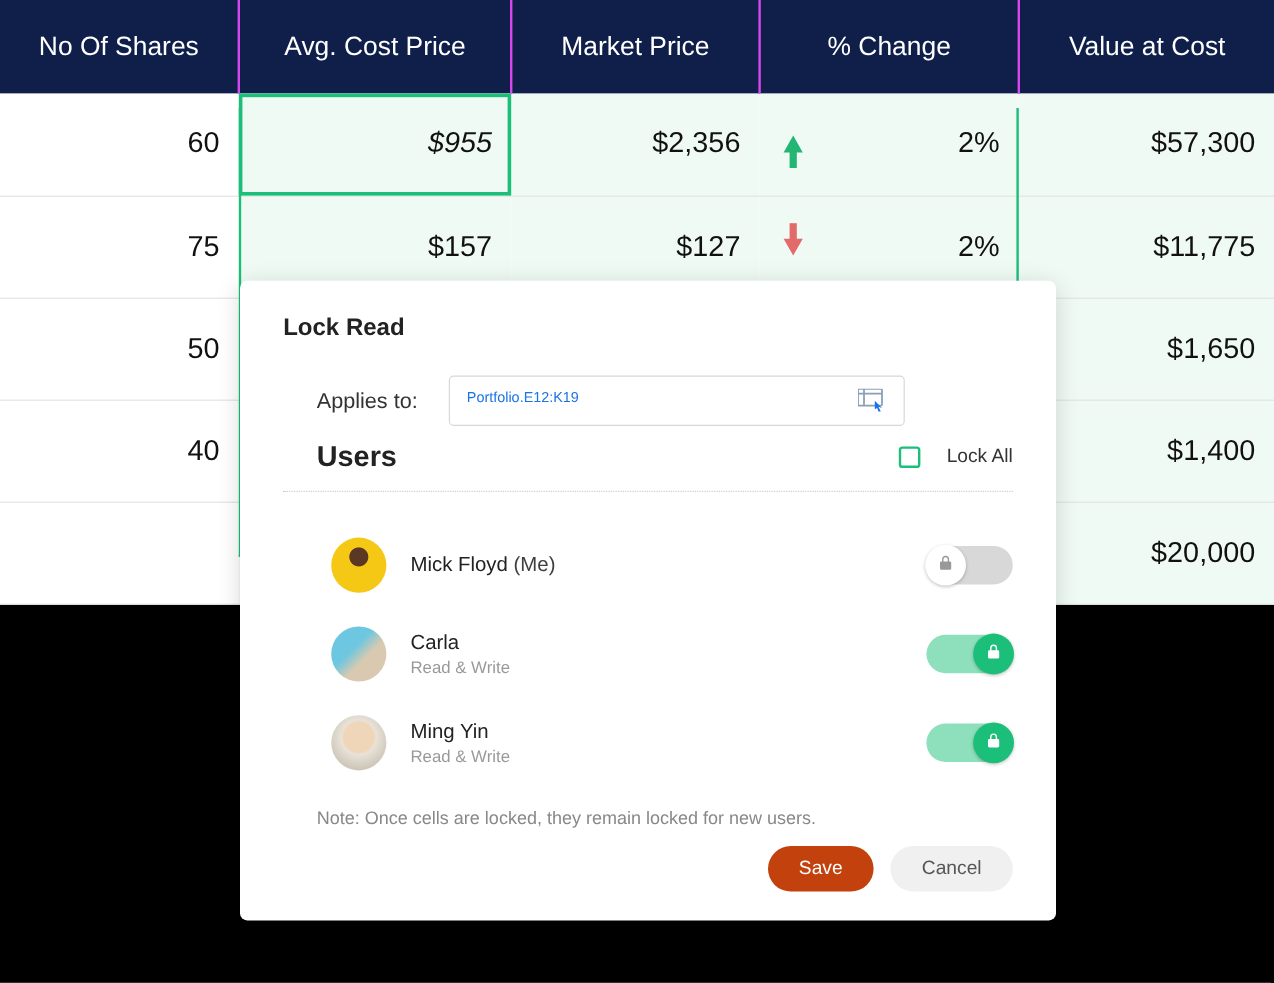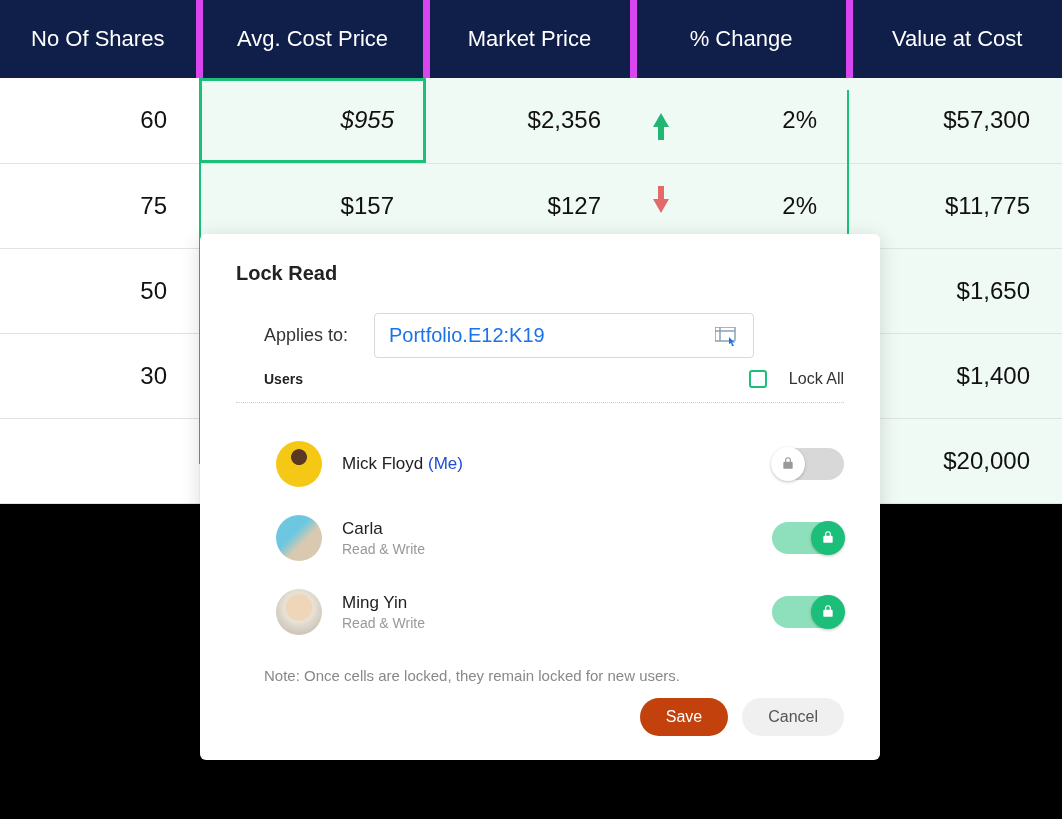--- a/index.html
+++ b/index.html
@@ -23,29 +23,29 @@
   table-layout: fixed;
 }
 
 .th {
   background: #0f1f4a;
   color: #fff;
   font-weight: 400;
   font-size: 22px;
   padding: 26px 10px;
   text-align: center;
-  border-right: 7px solid #d946ef;
+  border-right: 2px solid #d946ef;
 }
 .th:last-child { border-right: none; }
 
 .td {
   background: #f0faf5;
   font-size: 24px;
   color: #111;
-  padding: 24px 32px;
+  padding: 24px 16px;
   text-align: right;
   border-bottom: 1px solid #e0e4e0;
   height: 85px;
   vertical-align: middle;
 }
 
 .td.shares { background: #fff; }
 
 .td.change {
   padding-left: 20px;
@@ -136,23 +136,23 @@
   color: #333;
   width: 110px;
 }
 
 .field-input {
   flex: 1;
   max-width: 380px;
   border: 1px solid #d8d8d8;
   border-radius: 4px;
   padding: 10px 14px;
-  font-size: 20px;
-  display: flex;
-  align-items: flex-end;
+  font-size: 12px;
+  display: flex;
+  align-items: flex-start;
   justify-content: space-between;
   background: #fff;
 }
 
 .field-value {
   color: #1a73e8;
   font-weight: 500;
 }
 
 .range-icon svg { display: block; }
@@ -161,21 +161,21 @@
   display: flex;
   justify-content: space-between;
   align-items: center;
   margin-bottom: 12px;
   padding-bottom: 14px;
   border-bottom: 1px dotted #ccc;
   padding-left: 28px;
 }
 
 .users-title {
-  font-size: 14px;
+  font-size: 24px;
   font-weight: 700;
   color: #222;
 }
 
 .lockall {
   display: flex;
   align-items: center;
   gap: 22px;
   font-size: 16px;
   color: #333;
@@ -204,21 +204,21 @@
   border-radius: 50%;
   margin-right: 20px;
   flex-shrink: 0;
 }
 .avatar.a1 { background: radial-gradient(circle at 50% 35%, #5a3824 20%, #f5c816 22%, #f5c816 100%); }
 .avatar.a2 { background: linear-gradient(135deg, #6ec7e0 40%, #d9c9b0 60%); }
 .avatar.a3 { background: radial-gradient(circle at 50% 40%, #f0d6b8 35%, #e8e2d8 40%, #b8b0a0 100%); }
 
 .user-info { flex: 1; }
 .user-name { font-size: 17px; color: #222; }
-.user-name .me { color: #1d4ed8; }
+.user-name .me { color: #404040; }
 .user-role { font-size: 14px; color: #999; margin-top: 2px; }
 
 .toggle {
   width: 72px;
   height: 32px;
   border-radius: 16px;
   position: relative;
   cursor: pointer;
 }
 .toggle.off {
@@ -328,21 +328,21 @@
         <td class="td">$11,775</td>
       </tr>
       <tr>
         <td class="td shares">50</td>
         <td class="td"></td>
         <td class="td"></td>
         <td class="td"></td>
         <td class="td">$1,650</td>
       </tr>
       <tr>
-        <td class="td shares">30</td>
+        <td class="td shares">40</td>
         <td class="td"></td>
         <td class="td"></td>
         <td class="td"></td>
         <td class="td">$1,400</td>
       </tr>
       <tr>
         <td class="td shares"></td>
         <td class="td"></td>
         <td class="td"></td>
         <td class="td"></td>

